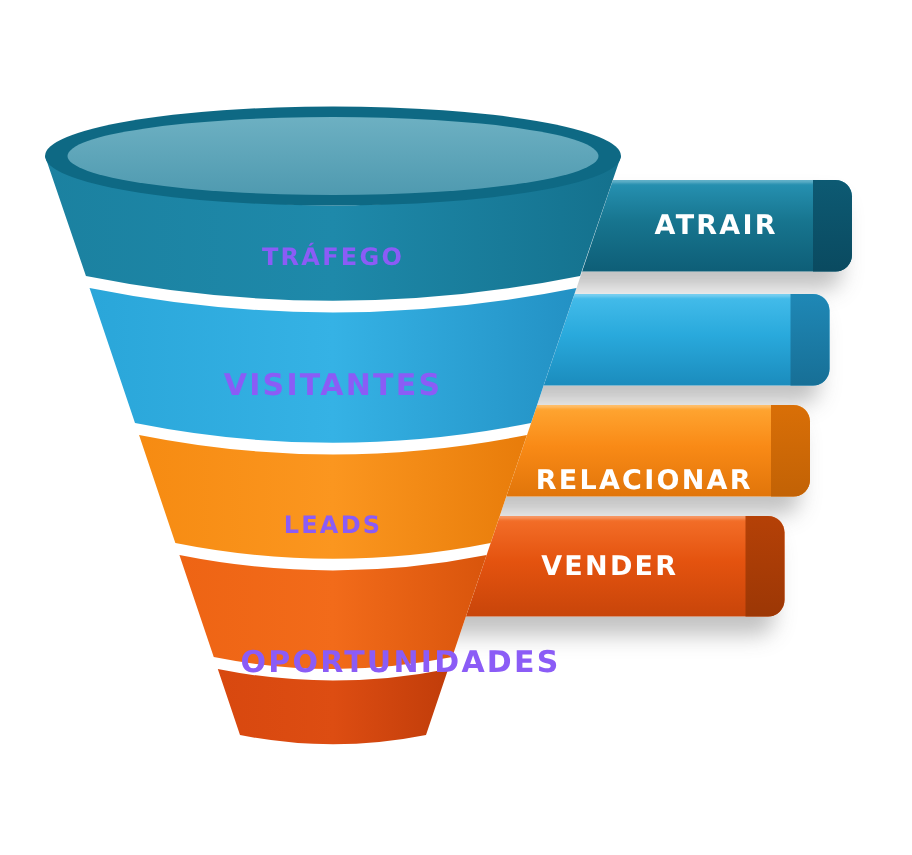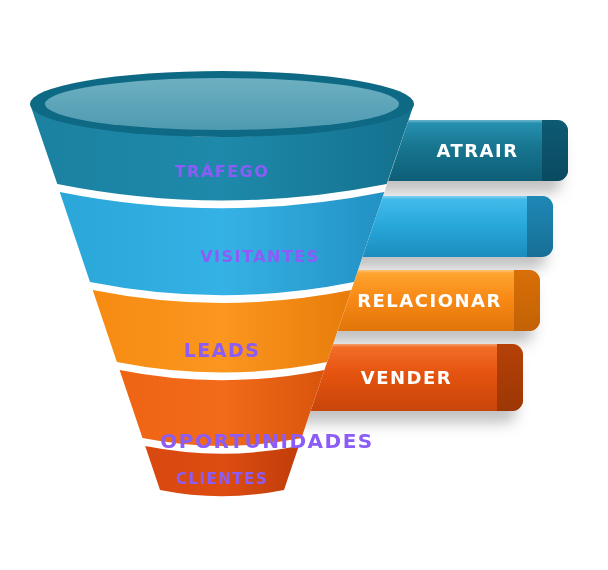--- a/index.html
+++ b/index.html
@@ -32,41 +32,42 @@
     left:290px; top:196px; width:263px; height:61px;
     padding-left:80px; padding-right:26px; box-sizing:border-box;
     background:linear-gradient(180deg,#45bdeb 0%, #29a9dc 45%, #1b8cbd 100%);
   }
   .banner-converter .cap { background:linear-gradient(180deg,#1f88b6,#176f96); }
 
   .banner-relacionar {
     left:280px; top:270px; width:260px; height:61px;
     padding-left:65px; padding-right:26px; box-sizing:border-box;
     background:linear-gradient(180deg,#ffa733 0%, #f98a16 45%, #e1750a 100%);
+    align-items:flex-end;
   }
   .banner-relacionar .cap { background:linear-gradient(180deg,#d96f07,#c26205); }
 
   .banner-vender {
     left:270px; top:344px; width:253px; height:67px;
     padding-left:40px; padding-right:20px; box-sizing:border-box;
     background:linear-gradient(180deg,#f4702a 0%, #e4530f 45%, #c8450a 100%);
   }
   .banner-vender .cap { background:linear-gradient(180deg,#b54107,#9c3705); }
 
   
   .funnel-svg { position:absolute; left:0; top:0; z-index:5; }
 
   .stage-label {
     position:absolute; z-index:6; color:#8b5cf6; font-weight:bold;
     letter-spacing:1.5px; white-space:nowrap; transform:translate(-50%,-50%);
     text-align:center;
   }
   .label-trafego       { left:222px; top:171px; font-size:16px; }
-  .label-visitantes    { left:222px; top:256px; font-size:16px;margin-left:38px; }
-  .label-leads         { left:222px; top:350px; font-size:19px;text-align:center; }
+  .label-visitantes    { left:222px; top:256px; font-size:20px; }
+  .label-leads         { left:222px; top:350px; font-size:16px;text-align:center; }
   .label-oportunidades { left:219px; top:441px; font-size:20px;margin-left:48px; }
   .label-clientes      { left:222px; top:479px; font-size:15px; }
 </style>
 </head>
 <body>
 
 <div class="canvas">
 
   <div class="banner banner-atrair">
     <span class="label">ATRAIR</span>
@@ -134,15 +135,14 @@
 
     <path d="M 119.6 370 Q 222 390.5 324.4 370 L 301.5 438 Q 222 453.9 142.5 438 Z" fill="url(#gOrangeDark)"></path>
 
     <path d="M 145.2 446 Q 222 461.4 298.8 446 L 284 490 Q 222 502.4 160 490 Z" fill="url(#gRed)"></path>
   </svg>
 
   <div class="stage-label label-trafego">TRÁFEGO</div>
   <div class="stage-label label-visitantes">VISITANTES</div>
   <div class="stage-label label-leads">LEADS</div>
   <div class="stage-label label-oportunidades">OPORTUNIDADES</div>
-  <div class="stage-label label-clientes">CLIENTES</div>
 
 </div>
 
 </body></html>

